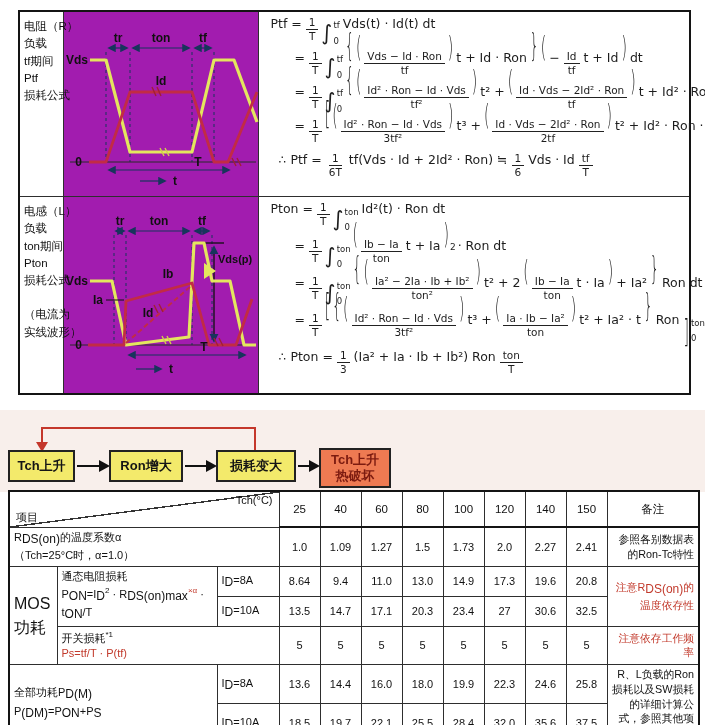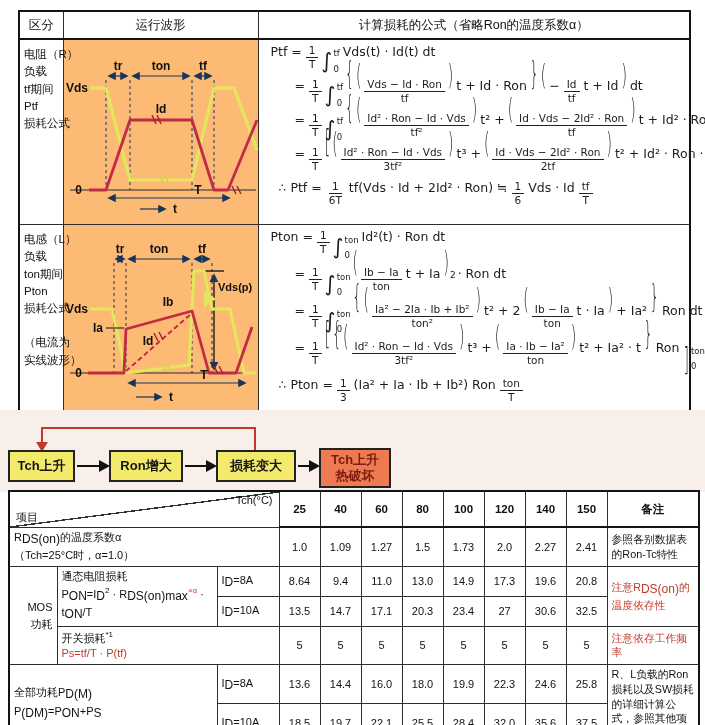--- a/index.html
+++ b/index.html
@@ -6,21 +6,21 @@
   body{background:#e9e9e9;font-family:"Liberation Sans","DejaVu Sans",sans-serif}
   .page{position:relative;width:705px;height:725px;background:#ffffff;overflow:hidden;margin:0 auto}
 
   
   .ttable{position:absolute;left:18px;top:10px;width:671px;border-collapse:collapse;table-layout:fixed;border:2px solid #141414}
   .ttable th,.ttable td{border:1px solid #2e2e2e;padding:0}
   .ttable tr.hd th{height:26px;font-size:12.5px;font-weight:normal;color:#111;text-align:center;border-bottom:2px solid #141414;background:#fff}
   .lblcol{vertical-align:top;background:#fff}
   .lblwrap{padding:6px 3px 0 4px;font-size:11.5px;color:#111;line-height:1.5}
   .lbl-line{min-height:17px;white-space:nowrap}
-  .wavecol{vertical-align:top;background:#fdba74}
+  .wavecol{vertical-align:top;background:#a21caf}
   .fmlcol{vertical-align:top;background:#fff}
   .r1td{height:180px}
   .r2td{height:192px}
 
   
   .fml{padding:4px 4px 0 8px;font-family:"DejaVu Sans","Liberation Sans",sans-serif;color:#1d1d1d}
   .fml .fline{display:flex;height:34px;font-size:12.5px;white-space:nowrap;padding-left:26px}
   .fml.r2 .fline{height:37px}
   .fml .fline:first-child{padding-left:2px}
   .fml .fline:last-child{padding-left:10px}
@@ -41,51 +41,46 @@
 
   
   .band{position:absolute;left:0;top:410px;width:705px;height:82px;background:#f8efeb}
   .band svg{position:absolute;left:0;top:0}
   .fbox{position:absolute;background:#f3ea6b;border:2px solid #222;display:flex;flex-direction:column;align-items:center;justify-content:center;font-size:13px;font-weight:bold;color:#151515;line-height:1.25;box-sizing:border-box}
   .fbox.danger{background:#ee7a52;color:#7c1b10}
 
   
   .btable{position:absolute;left:8px;top:490px;width:690px;border-collapse:collapse;table-layout:fixed;border:2px solid #141414;font-size:11px;color:#111;background:#fff}
   .btable th,.btable td{border:1px solid #2e2e2e;padding:2px 4px}
-  .btable tr.hd th{font-weight:bold;font-size:11.5px;border-bottom:2px solid #141414}
+  .btable tr.hd th{font-weight:normal;font-size:11.5px;border-bottom:2px solid #141414}
   .corner{position:relative;padding:16px !important;background:
      linear-gradient(to bottom right,transparent calc(50% - 0.7px),#333 calc(50% - 0.7px),#333 calc(50% + 0.7px),transparent calc(50% + 0.7px))}
   .c-top{position:absolute;top:2px;right:6px;font-size:11px}
   .c-bot{position:absolute;bottom:2px;left:6px;font-size:11px}
   .num{text-align:center;font-size:11px}
-  .grp{text-align:right;font-size:11px;line-height:1.5;background:#fff}
+  .grp{text-align:left;font-size:16px;line-height:1.5;background:#fff}
   .desc{text-align:left;padding:3px 6px;line-height:1.45}
   .idcell{text-align:left;padding:2px 5px}
-  .rem{text-align:left;padding:3px 5px;font-size:10.8px;line-height:1.35}
+  .rem{text-align:right;padding:3px 5px;font-size:10.8px;line-height:1.35}
   .redtx{color:#c23a2c}
   .sb{font-size:12px;vertical-align:-2px}
   .sp{font-size:8px;vertical-align:5px}
 </style>
 </head>
 <body>
 
 <div class="page">
 
   <table class="ttable">
     <colgroup>
         <col style="width:44px">
         <col style="width:195px">
         <col style="width:432px">
       </colgroup>
     <tbody>
-        <tr class="hd">
-      <th>区分</th>
-      <th>运行波形</th>
-      <th>计算损耗的公式（省略Ron的温度系数α）</th>
-    </tr>
 
     <tr>
       <td class="lblcol r1td">
         <div class="lblwrap">
               <div class="lbl-line">电阻（R）</div>
               <div class="lbl-line">负载</div>
               <div class="lbl-line">tf期间</div>
               <div class="lbl-line">Ptf</div>
               <div class="lbl-line">损耗公式</div>
             </div>

